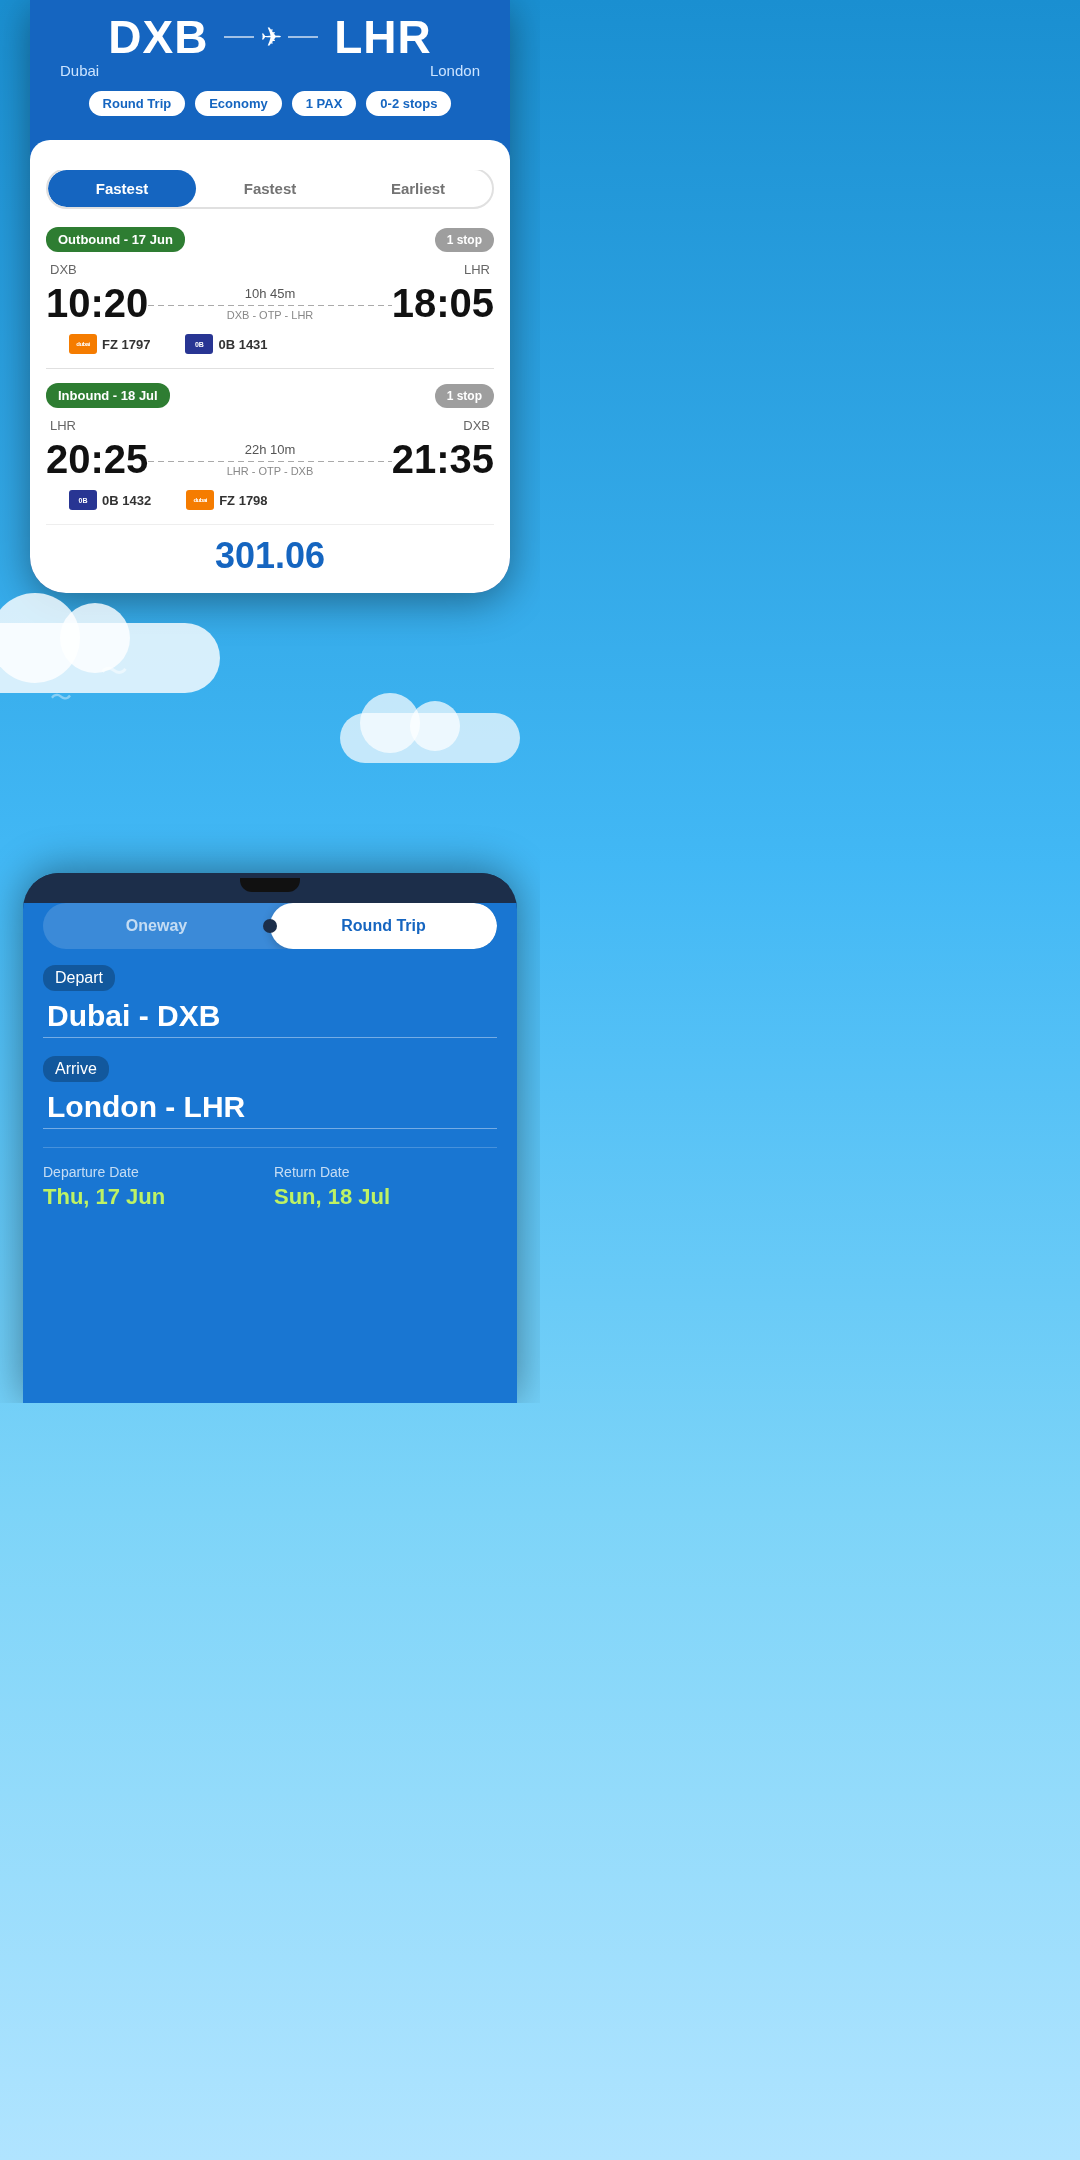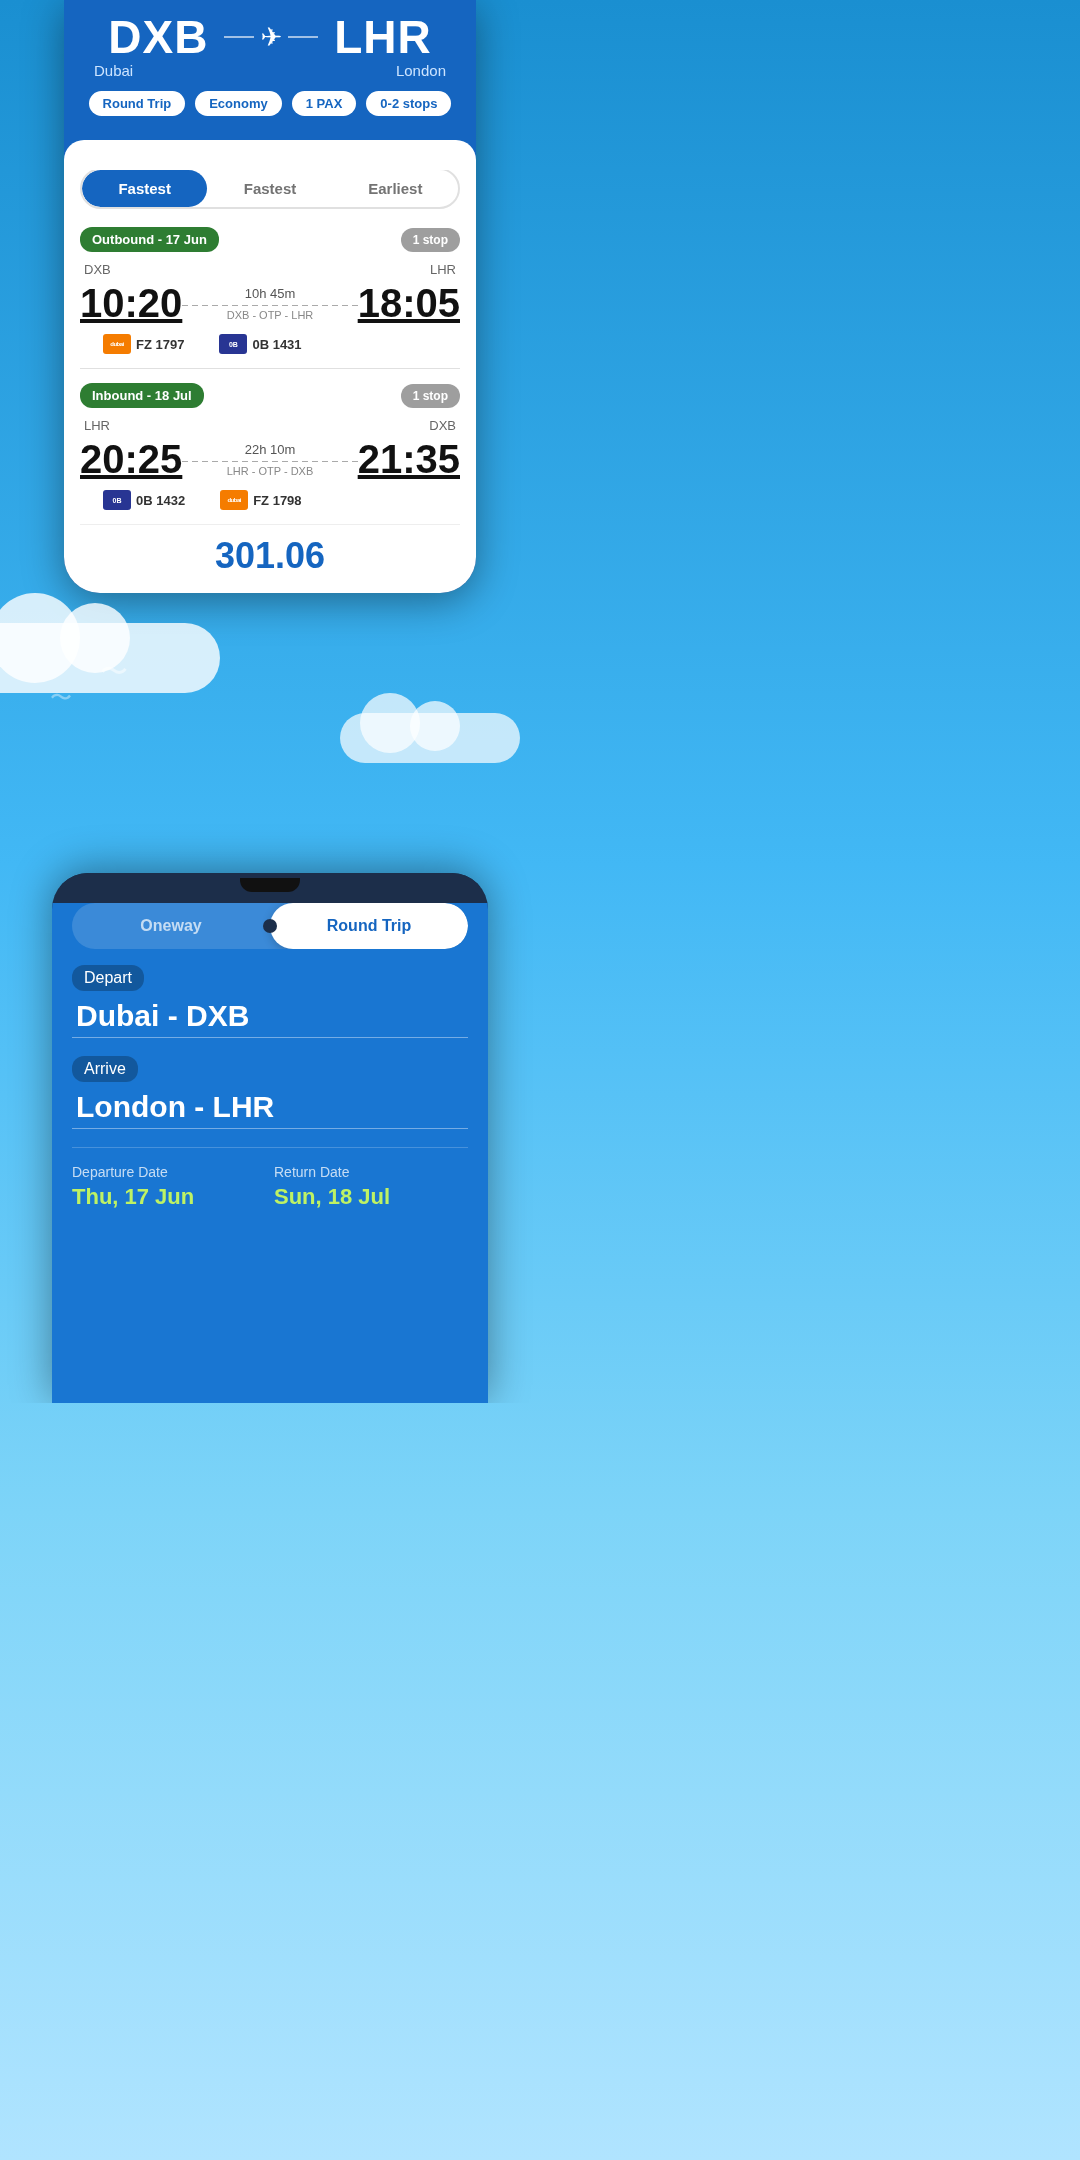--- a/index.html
+++ b/index.html
@@ -23,21 +23,21 @@
 
     .page-wrapper {
       position: relative;
       z-index: 1;
       width: 540px;
     }
 
     
     .phone-top {
       margin: 0 auto;
-      width: 412px;
+      width: 480px;
       background: #1c2e4a;
       border-radius: 0 0 36px 36px;
       overflow: hidden;
       box-shadow: 0 8px 40px rgba(0,0,0,0.4);
     }
 
     .phone-top-inner {
       background: #1565c0;
       padding-bottom: 0;
     }
@@ -198,21 +198,20 @@
       display: flex;
       align-items: center;
       justify-content: space-between;
       margin-bottom: 8px;
     }
 
     .depart-time, .arrive-time {
       font-size: 40px;
       font-weight: 800;
       color: #111;
-      text-decoration: underline;
     }
 
     .duration-info {
       text-align: center;
       flex: 1;
     }
 
     .duration-text {
       font-size: 13px;
       color: #555;
@@ -307,21 +306,21 @@
       width: 100%;
       height: 100%;
       top: 0; left: 0;
       overflow: hidden;
       pointer-events: none;
     }
 
     
     .phone-bottom {
       margin: 0 auto;
-      width: 436px;
+      width: 494px;
       background: #1c2e4a;
       border-radius: 36px 36px 0 0;
       overflow: hidden;
       box-shadow: 0 -4px 40px rgba(0,0,0,0.4);
     }
 
     .phone-bottom-notch-bar {
       background: #1c2e4a;
       height: 14px;
       display: flex;

